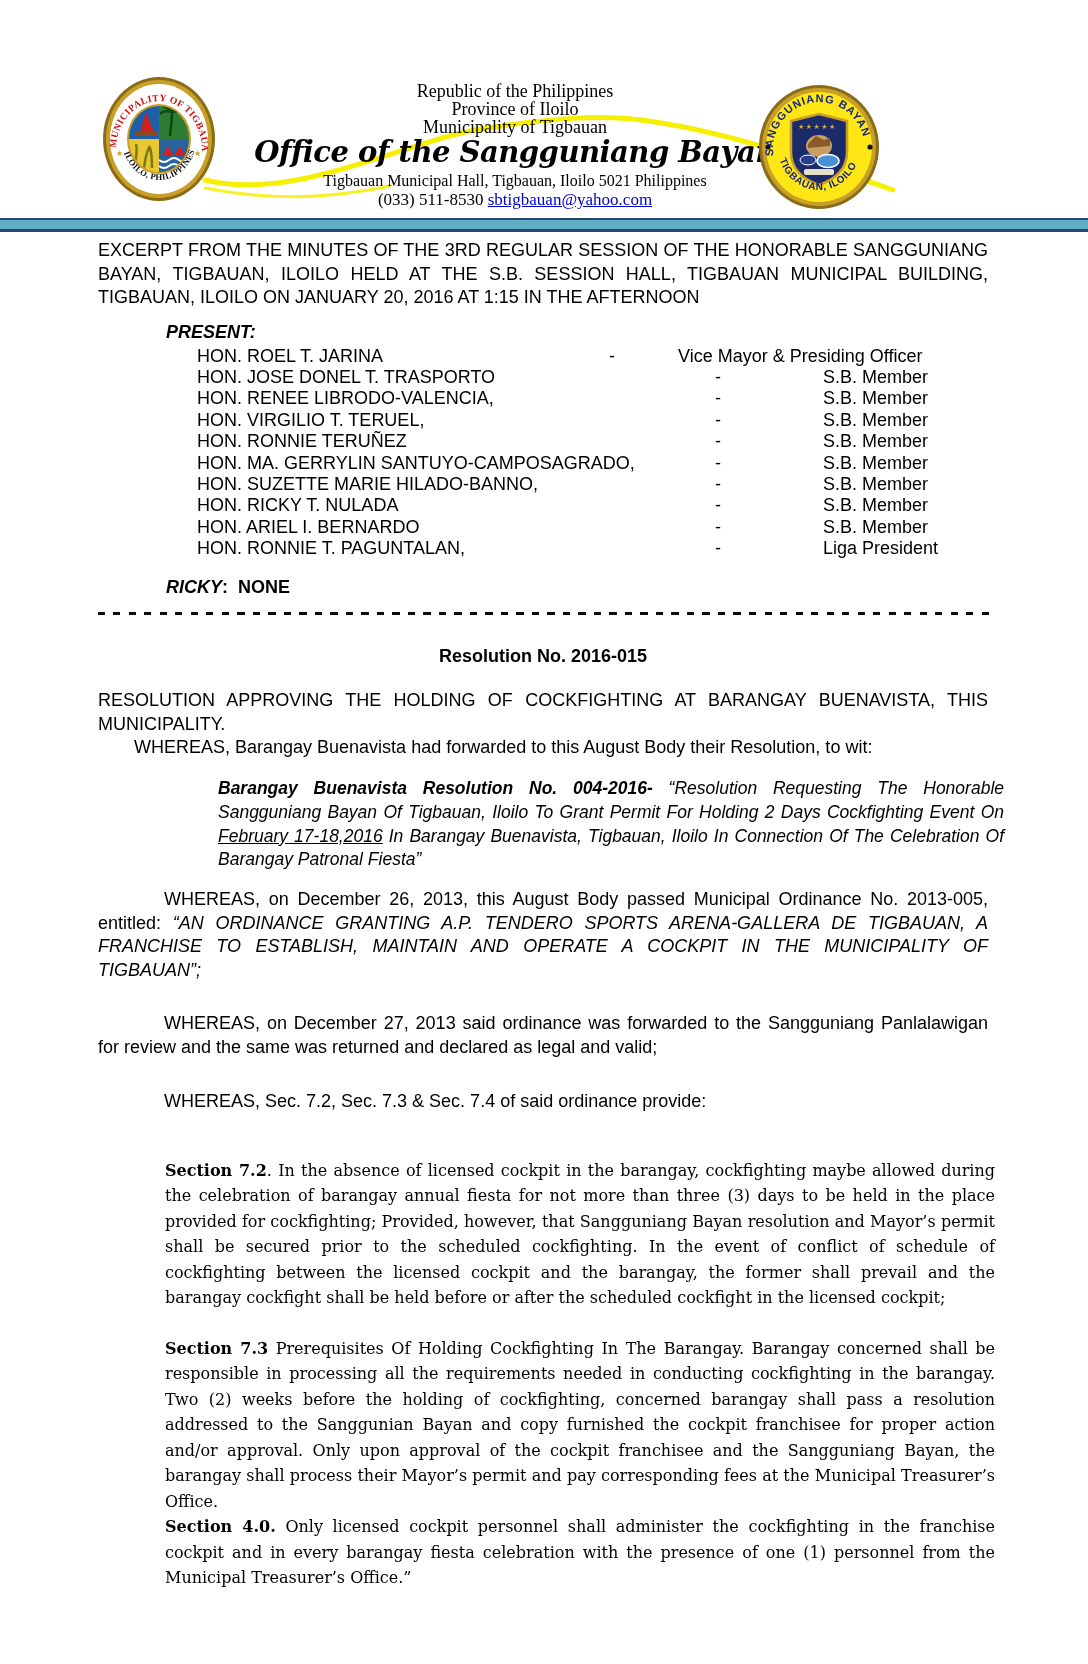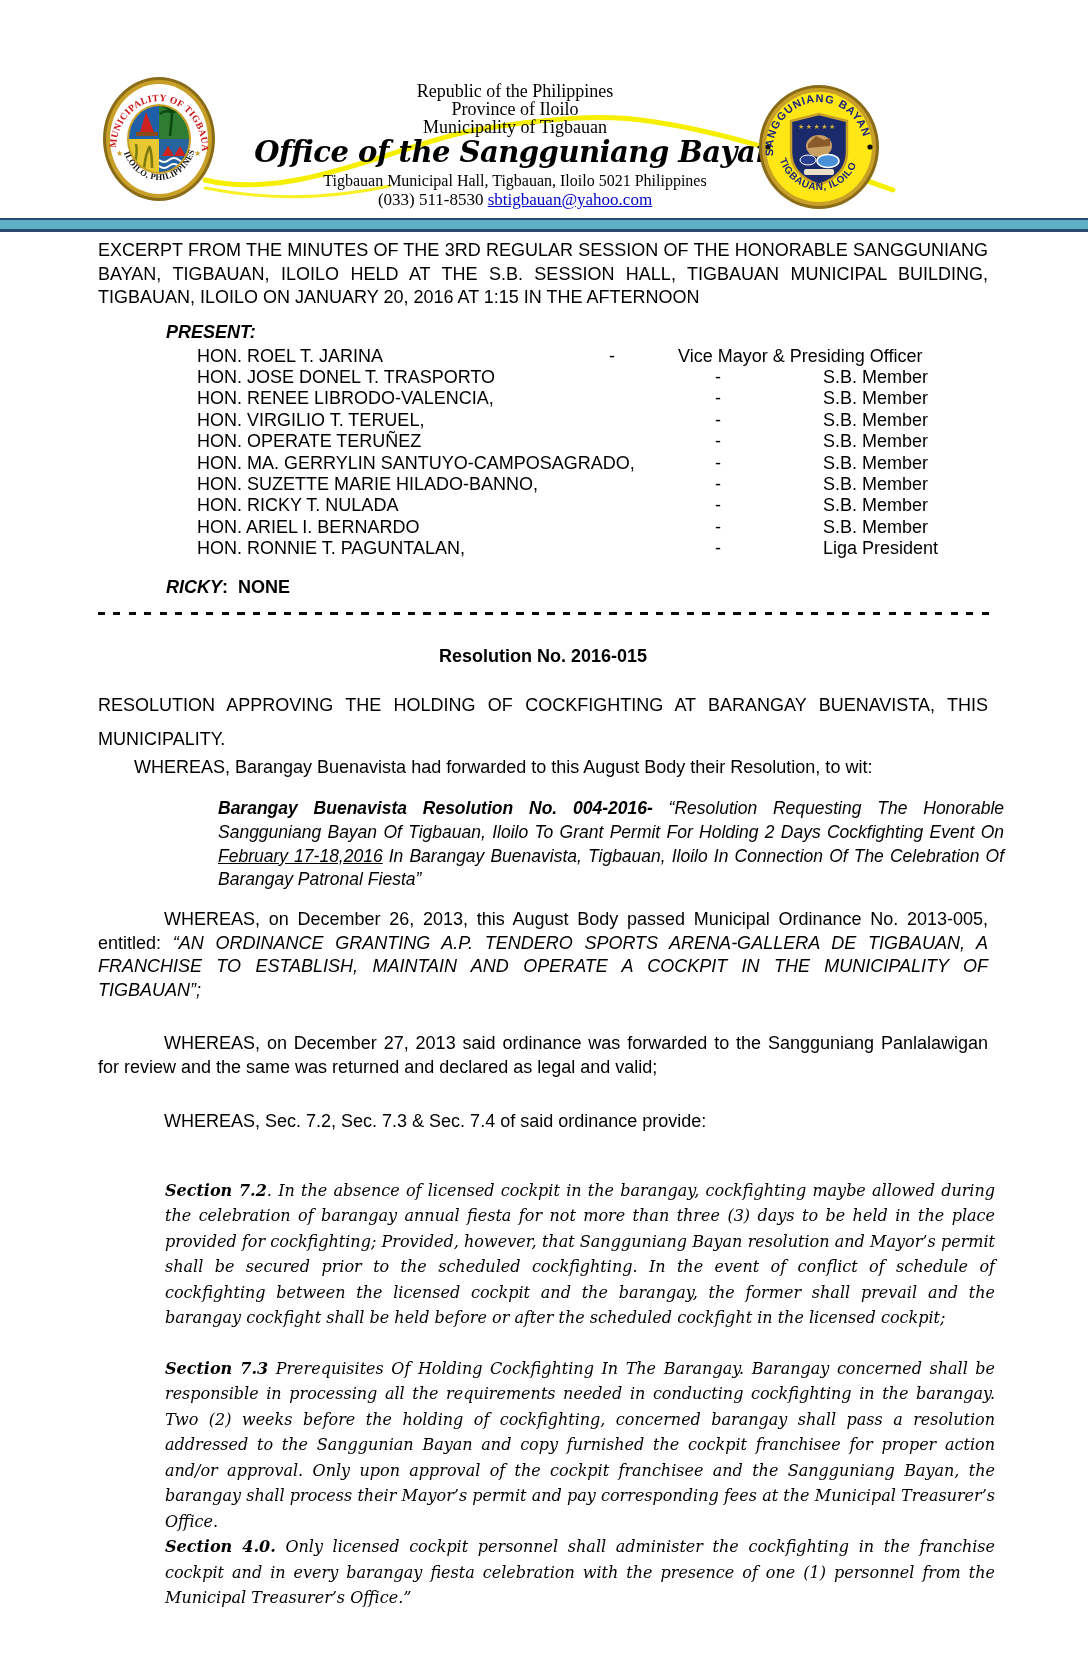--- a/index.html
+++ b/index.html
@@ -31,31 +31,31 @@
   .att-dash{flex:0 0 68px;}
   .att-pos{flex:1 1 auto;}
   .att-row.first .att-name{flex-basis:372px;}
   .att-row.first .att-dash{flex-basis:29px;}
   .absent{margin:17px 0 0 68px;font-size:18px;font-weight:bold;}
   .absent .lbl{font-style:italic;}
   .dashes{margin-top:14px;height:3px;width:892px;
           background:repeating-linear-gradient(90deg,#0a0a0a 0 7px,transparent 7px 15.5px);
           background-position:0 0;background-size:100% 3px;background-repeat:no-repeat;}
   .res-no{margin-top:31px;text-align:center;font-size:18px;font-weight:bold;}
-  .p-title{margin:21px 0 0 0;text-align:justify;font-size:18px;line-height:34px;}
+  .p-title{margin:21px 0 0 0;text-align:justify;font-size:18px;line-height:24px;}
   .p-towit{margin:0;text-indent:36px;font-size:18px;line-height:23.5px;}
   .quote{margin:18px 0 0 120px;width:786px;font-style:italic;font-size:17.5px;
          line-height:23.8px;text-align:justify;}
   .quote .lead{font-weight:bold;}
   .quote .ul{text-decoration:underline;}
   .p-whereas{text-indent:66px;text-align:justify;font-size:18px;line-height:23.5px;margin:0;}
   .mt15{margin-top:16px;} .mt30{margin-top:30px;} .mt31{margin-top:31px;}
   .ital{font-style:italic;}
   .sections{margin:44px 0 0 67px;width:830px;font-family:"DejaVu Serif",serif;
-            font-size:16px;line-height:25.5px;text-align:justify;font-style:italic;}
+            font-size:16px;line-height:25.5px;text-align:justify;}
   .sections p{margin:0;}
   .sections p.gap{margin-top:25px;}
   .sec-label{font-weight:bold;}
 </style>
 </head>
 <body>
 
 <div class="page">
 
   <div class="header">
@@ -154,21 +154,21 @@
     <span class="att-name">HON. RENEE LIBRODO-VALENCIA,</span>
     <span class="att-dash">-</span>
     <span class="att-pos">S.B. Member</span>
   </div>
         <div class="att-row">
     <span class="att-name">HON. VIRGILIO T. TERUEL,</span>
     <span class="att-dash">-</span>
     <span class="att-pos">S.B. Member</span>
   </div>
         <div class="att-row">
-    <span class="att-name">HON. OPERATE TERUÑEZ</span>
+    <span class="att-name">HON. RONNIE TERUÑEZ</span>
     <span class="att-dash">-</span>
     <span class="att-pos">S.B. Member</span>
   </div>
         <div class="att-row">
     <span class="att-name">HON. MA. GERRYLIN SANTUYO-CAMPOSAGRADO,</span>
     <span class="att-dash">-</span>
     <span class="att-pos">S.B. Member</span>
   </div>
         <div class="att-row">
     <span class="att-name">HON. SUZETTE MARIE HILADO-BANNO,</span>

